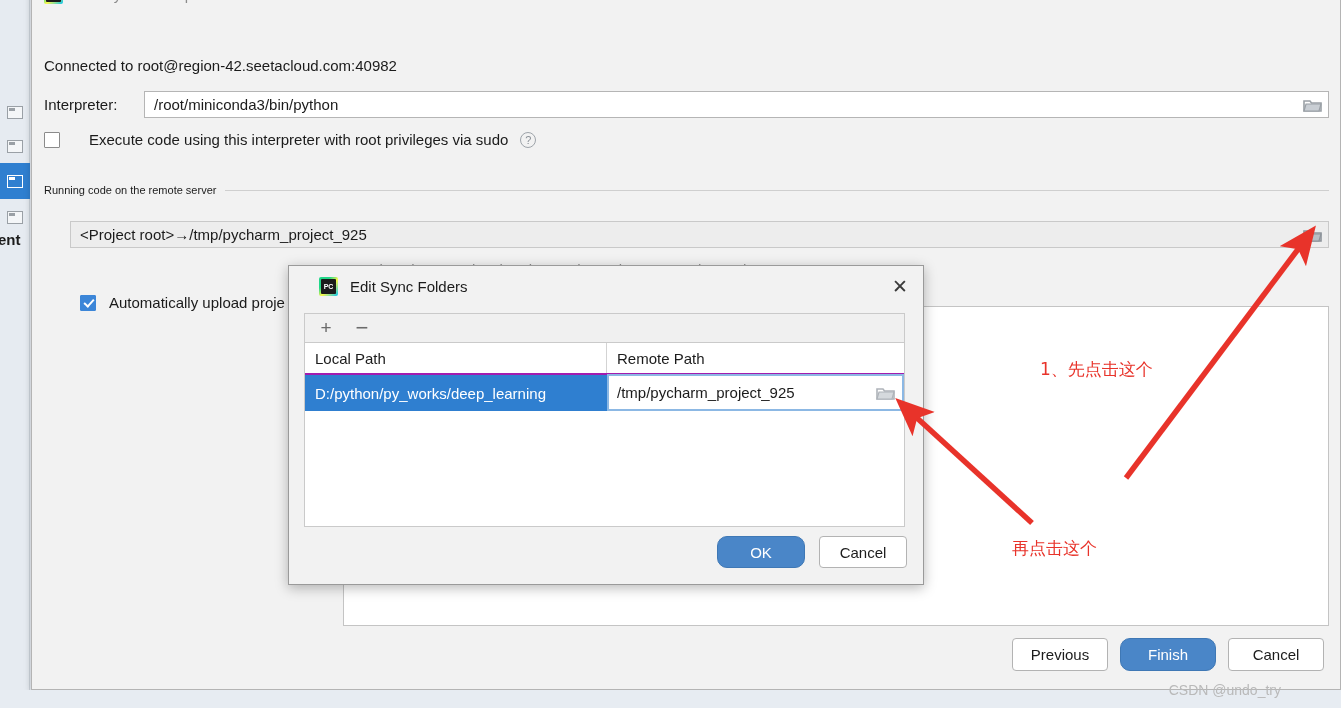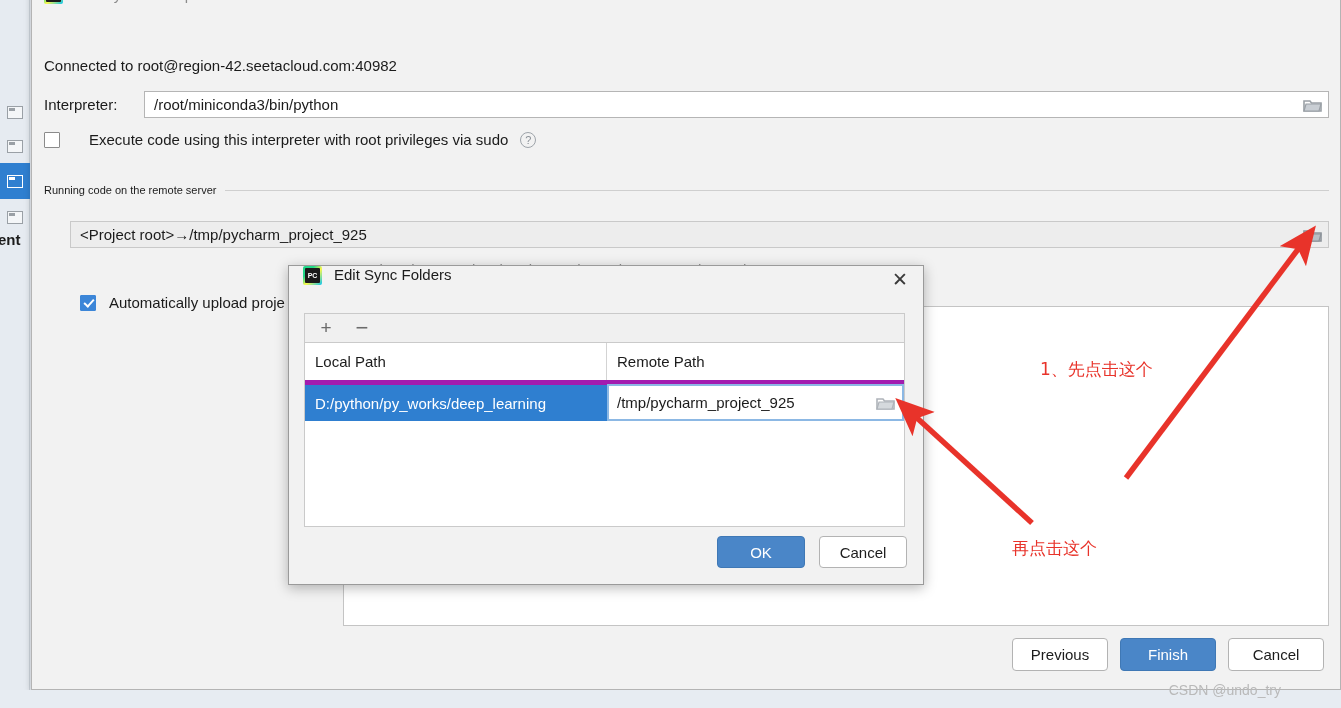--- a/index.html
+++ b/index.html
@@ -184,34 +184,34 @@
   .btn {
     height: 33px; min-width: 96px;
     padding: 0 16px;
     border: 1px solid #b3b3b3; border-radius: 4px;
     background: #ffffff; color: #1b1b1b;
     font-size: 15px;
     display: flex; align-items: center; justify-content: center;
     cursor: default;
   }
   .btn.primary {
-    background: #4a86c8; border-color: #3f78b5; color: #ffffff;
+    background: #4a86c8; border-color: #3f78b5; color: #ffffff; border-radius: 10px;
   }
 
   
   .modal {
     position: absolute; left: 288px; top: 265px;
     width: 636px; height: 320px;
     background: #f2f2f2;
     border: 1px solid #9a9a9a;
     box-shadow: 0 3px 12px rgba(0,0,0,0.28);
   }
   .modal-title {
     position: absolute; left: 0; top: 0; width: 100%; height: 40px;
-    display: flex; padding: 0 10px 0 14px;
+    display: flex; align-items: center; padding: 0 10px 0 30px;
   }
   .modal-title-text {
     margin-left: 12px; font-size: 15px; color: #1b1b1b; flex: 1;
   }
   .close-x {
     width: 26px; height: 26px;
     display: flex; align-items: center; justify-content: center;
     font-size: 19px; color: #3a3a3a; cursor: default;
   }
   .modal-toolbar {
@@ -224,21 +224,21 @@
     width: 22px; height: 22px;
     display: flex; align-items: center; justify-content: center;
     color: #6b6b6b; font-size: 19px; cursor: default;
   }
   .tb-btn.minus { font-size: 22px; line-height: 10px; }
   .table-wrap {
     position: absolute; left: 15px; top: 76px;
     width: 601px; height: 185px;
     background: #ffffff; border: 1px solid #cacaca;
   }
-  .thead { display: flex; height: 42px; border-bottom: 5px solid #a21caf; }
+  .thead { display: flex; height: 32px; border-bottom: 2px solid #a21caf; }
   .th {
     font-size: 15px; color: #1b1b1b;
     display: flex; align-items: center;
     padding-left: 10px;
   }
   .th.c1 { width: 302px; border-right: 1px solid #d3d3d3; }
   .th.c2 { flex: 1; }
   .trow { display: flex; height: 36px; }
   .td-local {
     width: 302px; background: #2f7fd0; color: #ffffff;

